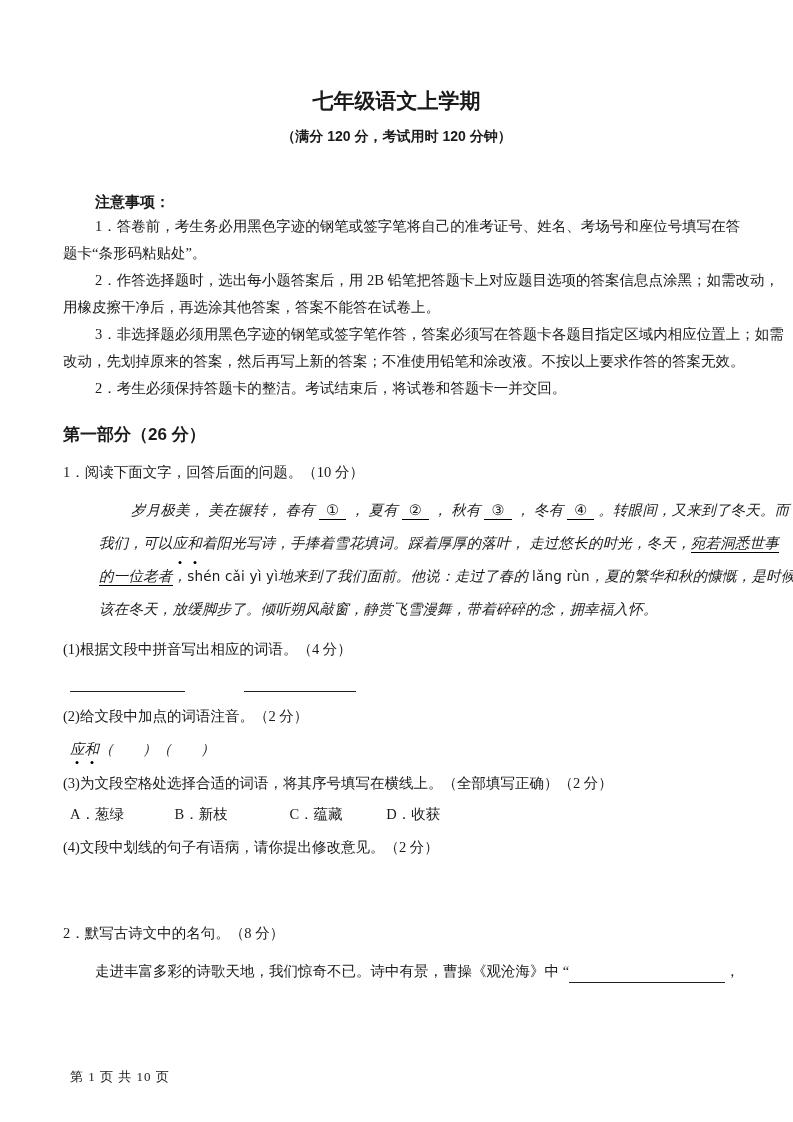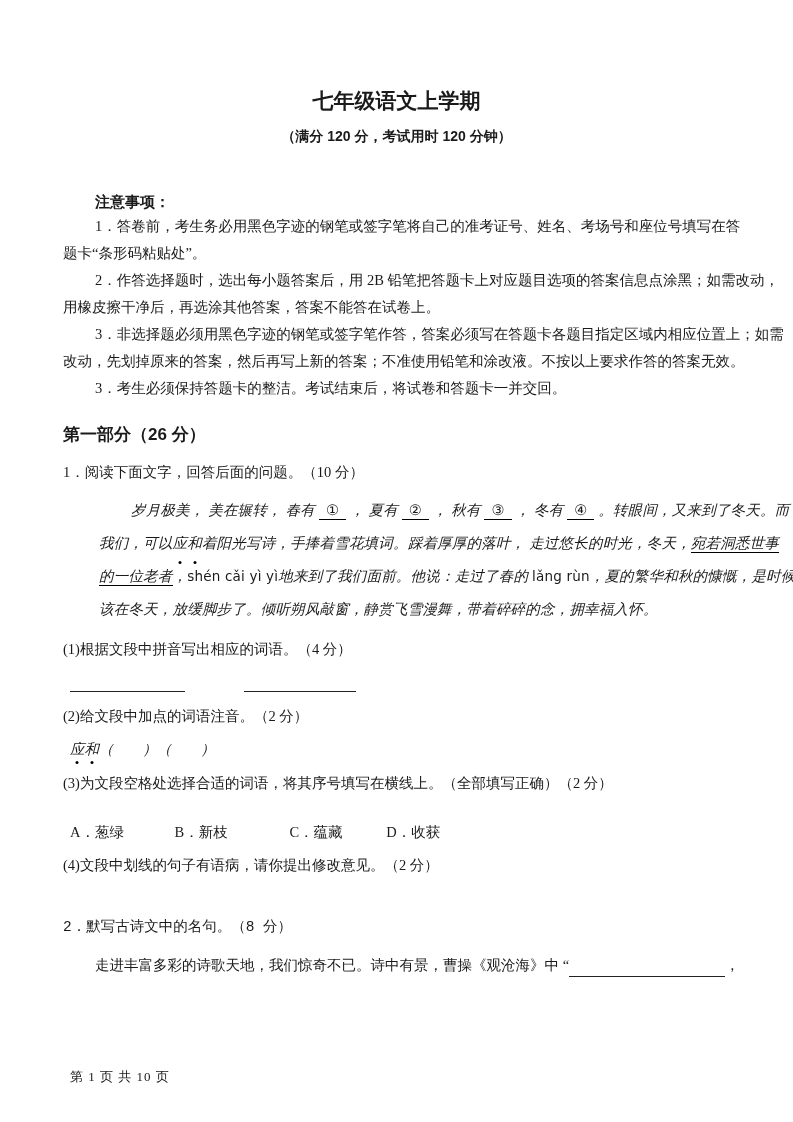--- a/index.html
+++ b/index.html
@@ -47,24 +47,24 @@
   .answer-blank { display: inline-block; border-bottom: 1.5px solid #222; height: 15px; vertical-align: bottom; }
   .answer-blank.b1 { width: 115px; margin-left: 7px; }
   .answer-blank.b2 { width: 112px; margin-left: 55px; }
 
   .word-row { margin-top: 12px; line-height: 22px; padding-left: 7px; font-style: italic; }
 
   .options-row { margin-top: 11px; line-height: 20px; white-space: nowrap; }
   .option { display: inline-block; }
   .option.oa { margin-left: 7px; }
   .option.ob { margin-left: 47px; }
-  .option.oc { margin-left: 58px; margin-top: 18px; }
+  .option.oc { margin-left: 58px; }
   .option.od { margin-left: 40px; }
 
-  .q2-stem { margin-top: 42px; font-family: Liberation Mono, monospace; }
+  .q2-stem { margin-top: 66px; }
   .q2-line { margin-top: 16px; line-height: 24px; padding-left: 32px; white-space: nowrap; }
   .q2-blank { display: inline-block; border-bottom: 1.2px solid #222; width: 156px; height: 15px; vertical-align: bottom; }
 
   .footer { position: absolute; left: 70px; top: 1068px; font-size: 13px; letter-spacing: 1px; }
 </style>
 </head>
 <body>
 
 <div class="page">
 
@@ -72,21 +72,21 @@
   <div class="exam-info hei">（满分 120 分，考试用时 120 分钟）</div>
 
   <div class="notice">
     <div class="notice-heading hei">注意事项：</div>
     <div class="notice-line indent">1．答卷前，考生务必用黑色字迹的钢笔或签字笔将自己的准考证号、姓名、考场号和座位号填写在答</div>
     <div class="notice-line">题卡“条形码粘贴处”。</div>
     <div class="notice-line indent">2．作答选择题时，选出每小题答案后，用 2B 铅笔把答题卡上对应题目选项的答案信息点涂黑；如需改动，</div>
     <div class="notice-line">用橡皮擦干净后，再选涂其他答案，答案不能答在试卷上。</div>
     <div class="notice-line indent">3．非选择题必须用黑色字迹的钢笔或签字笔作答，答案必须写在答题卡各题目指定区域内相应位置上；如需</div>
     <div class="notice-line">改动，先划掉原来的答案，然后再写上新的答案；不准使用铅笔和涂改液。不按以上要求作答的答案无效。</div>
-    <div class="notice-line indent">3．考生必须保持答题卡的整洁。考试结束后，将试卷和答题卡一并交回。</div>
+    <div class="notice-line indent">2．考生必须保持答题卡的整洁。考试结束后，将试卷和答题卡一并交回。</div>
   </div>
 
   <div class="part-heading hei">第一部分（26 分）</div>
 
   <div class="stem">1．阅读下面文字，回答后面的问题。（10 分）</div>
 
   <div class="passage">
     <div class="passage-line indent">
       <span>岁月极美， 美在辗转， 春有</span>
       <span class="num-blank">①</span>

